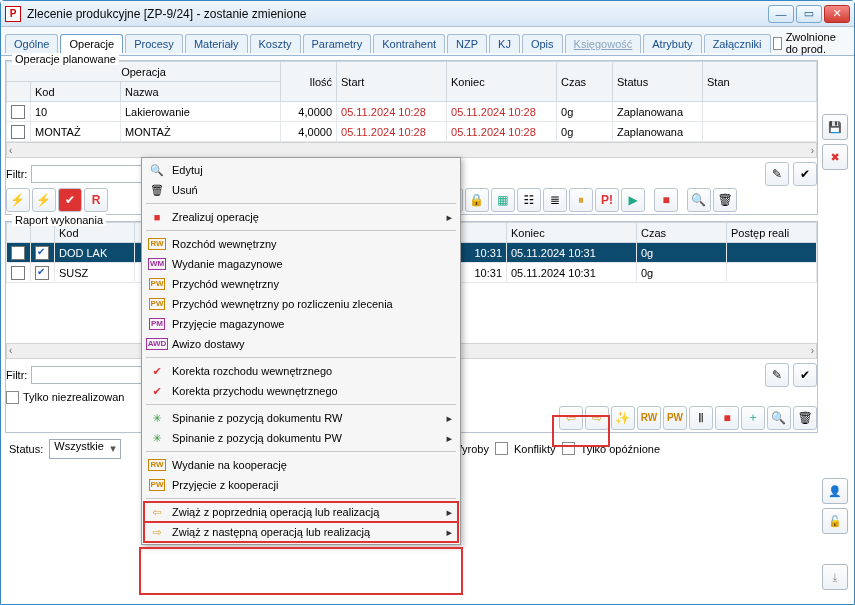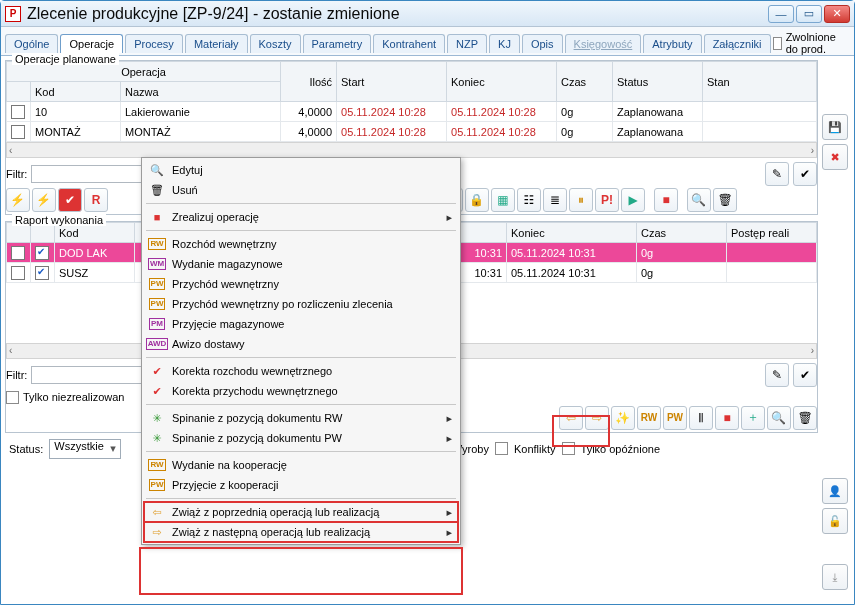--- a/index.html
+++ b/index.html
@@ -30,21 +30,21 @@
     gap: 6px;
   }
   .app-icon {
     width: 16px; height: 16px;
     background: #fff;
     border: 1px solid #c00;
     color:#c00;
     font-size:10px;font-weight:bold;
     display:flex;align-items:center;justify-content:center;
   }
-  .title { flex:1; color:#0a0a0a; font-size:16px; }
+  .title { flex:1; color:#0a0a0a; font-size:12px; }
   .winbtns { display:flex; gap:2px; }
   .winbtn {
     width:26px;height:18px;border:1px solid #7aa7d0;border-radius:3px;
     display:flex;align-items:center;justify-content:center;
     background:linear-gradient(#f6fbff,#d7e8f7);
     font-size:11px;color:#2a5d8f;
   }
   .winbtn.close { background:linear-gradient(#f48a86,#d13b33); color:#fff; border-color:#b72d25;}
   
   .tabstrip {
@@ -99,21 +99,21 @@
     text-align:left;
     height:20px;
   }
   table.grid td {
     border:1px solid #e4e8ec;
     padding:2px 4px;
     height:20px;
     white-space:nowrap;
     overflow:hidden;
   }
-  table.grid tr.selected td { background:#ec4899; color:#fff; }
+  table.grid tr.selected td { background:#0c4a6e; color:#fff; }
   .red { color:#c62828; }
   .chkcell { width:14px;height:14px;border:1px solid #777;background:#fff;display:inline-block;vertical-align:middle;}
   .chkcell.checked::after{content:"✔";color:#1a5bc4;font-size:10px;position:relative;top:-2px;left:1px;}
   .filt-row { display:flex;align-items:center;gap:4px;margin-top:4px;}
   .filt-input { border:1px solid #b0b8c0;height:18px;width:120px;}
   .toolbar { display:flex;align-items:center;gap:2px;flex-wrap:wrap;padding:2px 0;}
   .tbtn {
     width:24px;height:24px;border:1px solid #b9c5d0;border-radius:3px;
     display:flex;align-items:center;justify-content:center;
     background:linear-gradient(#fdfefe,#edf2f7);

